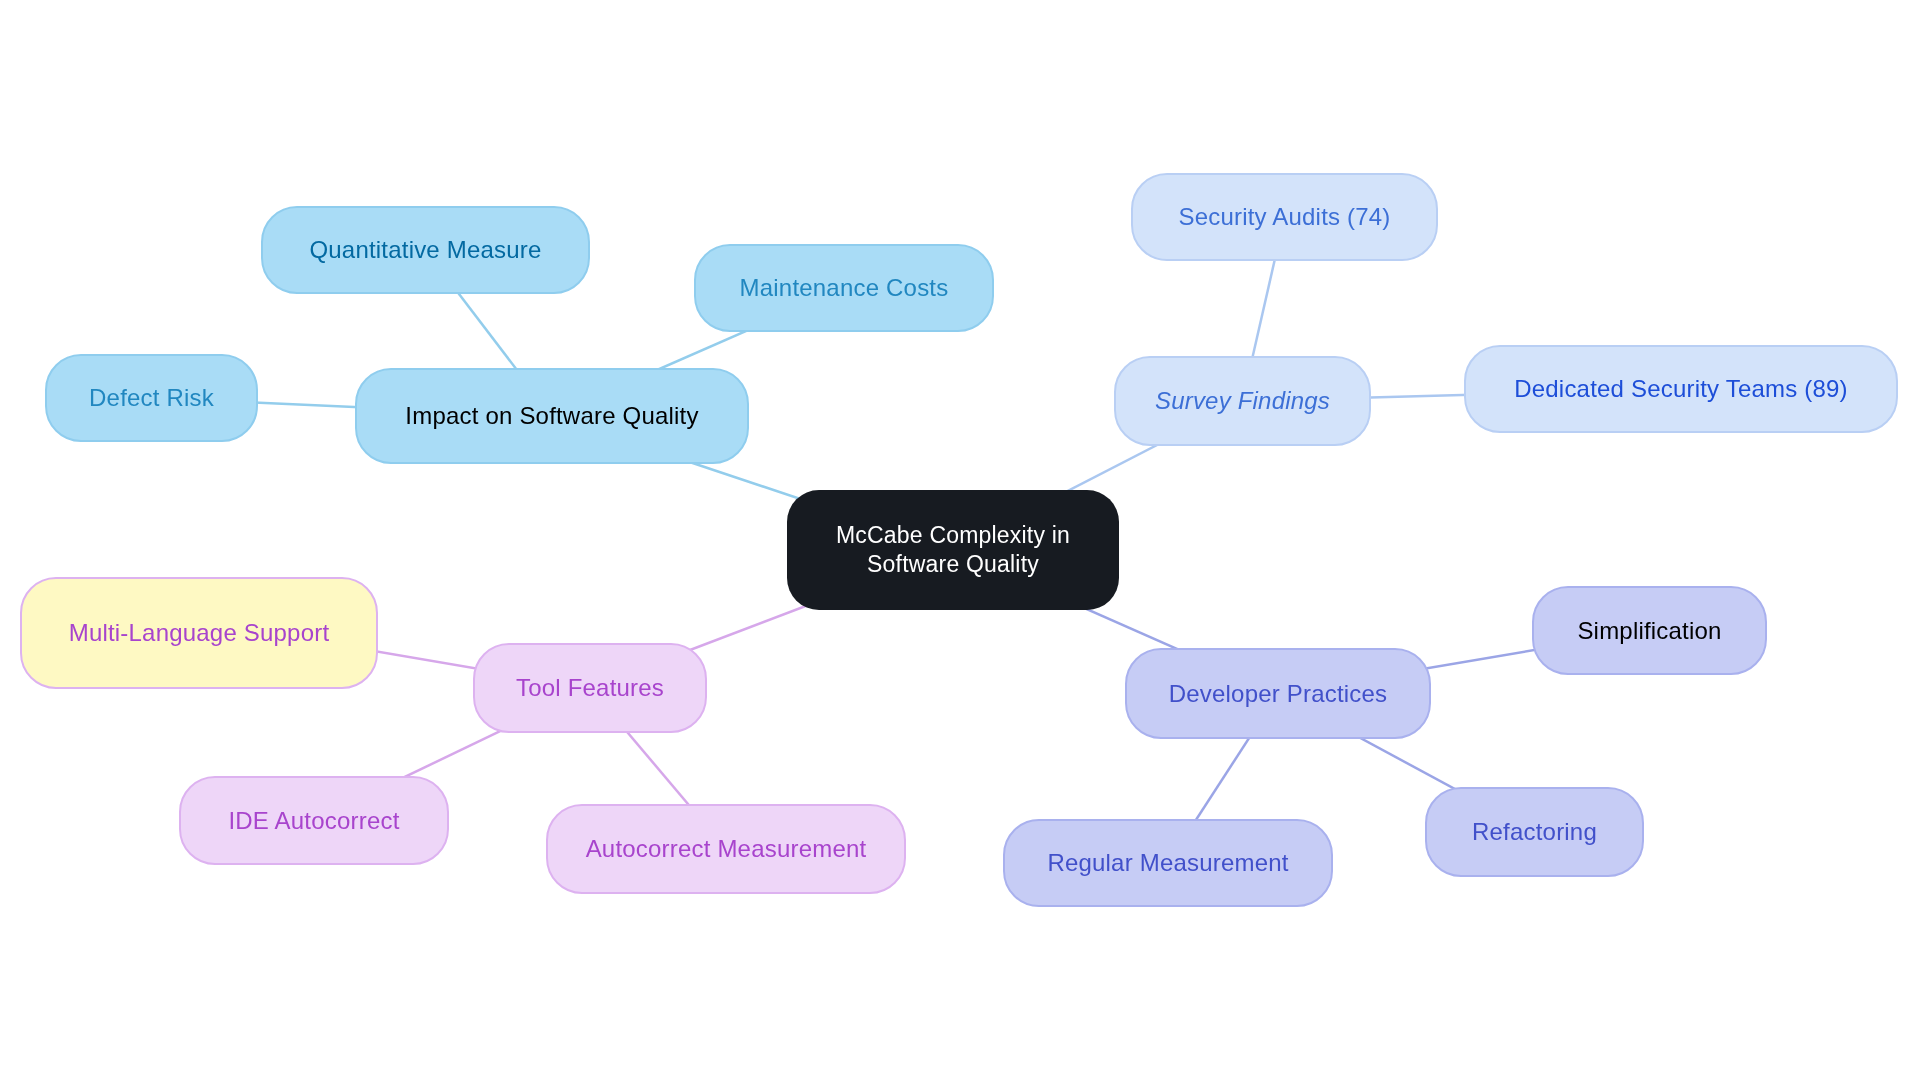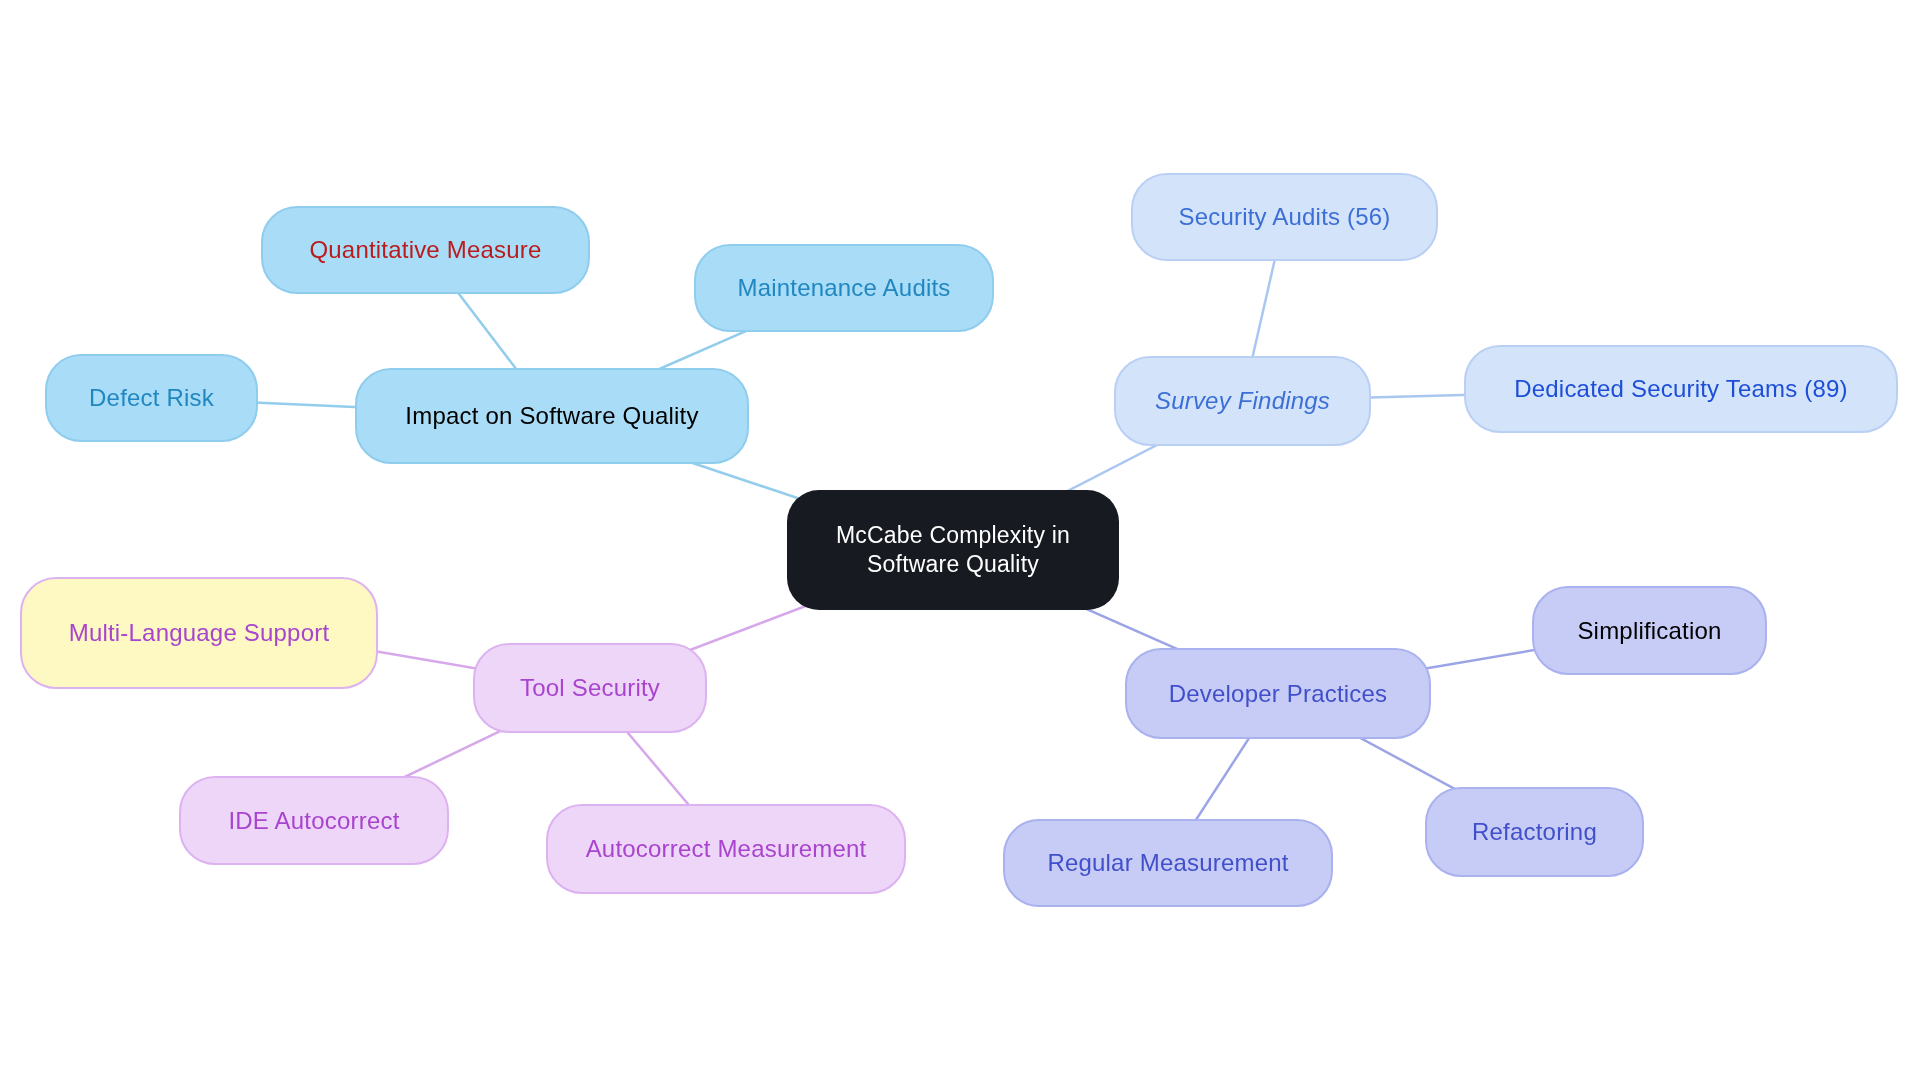--- a/index.html
+++ b/index.html
@@ -73,40 +73,40 @@
       <line x1="1278" y1="693.5" x2="1649.5" y2="630.5" stroke="#9ba5e6" stroke-width="2.5"></line>
       <line x1="1278" y1="693.5" x2="1534.5" y2="832" stroke="#9ba5e6" stroke-width="2.5"></line>
       <line x1="1278" y1="693.5" x2="1168" y2="863" stroke="#9ba5e6" stroke-width="2.5"></line>
     </svg>
 <div class="node center-node" style="left: 787px; top: 490px; width: 332px; height: 120px; background: rgb(23, 27, 33); border-color: rgb(23, 27, 33); color: rgb(255, 255, 255);">
       <span class="lbl">McCabe Complexity in Software Quality</span>
     </div>
     <div class="node" style="left: 355px; top: 368px; width: 394px; height: 96px; background: rgb(169, 220, 246); border-color: rgb(143, 205, 238); color: #000000;">
       <span class="lbl">Impact on Software Quality</span>
     </div>
-    <div class="node" style="left: 261px; top: 206px; width: 329px; height: 88px; background: rgb(169, 220, 246); border-color: rgb(143, 205, 238); color: #b91c1c;">
+    <div class="node" style="left: 261px; top: 206px; width: 329px; height: 88px; background: rgb(169, 220, 246); border-color: rgb(143, 205, 238); color: #0369a1;">
       <span class="lbl">Quantitative Measure</span>
     </div>
     <div class="node" style="left: 694px; top: 244px; width: 300px; height: 88px; background: rgb(169, 220, 246); border-color: rgb(143, 205, 238); color: rgb(33, 135, 192);">
-      <span class="lbl">Maintenance Audits</span>
+      <span class="lbl">Maintenance Costs</span>
     </div>
     <div class="node" style="left: 45px; top: 354px; width: 213px; height: 88px; background: rgb(169, 220, 246); border-color: rgb(143, 205, 238); color: rgb(33, 135, 192);">
       <span class="lbl">Defect Risk</span>
     </div>
     <div class="node" style="left: 1114px; top: 356px; width: 257px; height: 90px; background: rgb(211, 227, 250); border-color: rgb(185, 207, 244); color: rgb(60, 111, 214); font-style: italic;">
       <span class="lbl">Survey Findings</span>
     </div>
     <div class="node" style="left: 1131px; top: 173px; width: 307px; height: 88px; background: rgb(211, 227, 250); border-color: rgb(185, 207, 244); color: rgb(60, 111, 214);">
-      <span class="lbl">Security Audits (56)</span>
+      <span class="lbl">Security Audits (74)</span>
     </div>
     <div class="node" style="left: 1464px; top: 345px; width: 434px; height: 88px; background: rgb(211, 227, 250); border-color: rgb(185, 207, 244); color: #1d4ed8;">
       <span class="lbl">Dedicated Security Teams (89)</span>
     </div>
     <div class="node" style="left: 473px; top: 643px; width: 234px; height: 90px; background: rgb(238, 214, 248); border-color: rgb(221, 178, 240); color: rgb(168, 68, 205);">
-      <span class="lbl">Tool Security</span>
+      <span class="lbl">Tool Features</span>
     </div>
     <div class="node" style="left: 20px; top: 577px; width: 358px; height: 112px; background: #fef9c3; border-color: rgb(221, 178, 240); color: rgb(168, 68, 205);">
       <span class="lbl">Multi-Language Support</span>
     </div>
     <div class="node" style="left: 179px; top: 776px; width: 270px; height: 89px; background: rgb(238, 214, 248); border-color: rgb(221, 178, 240); color: rgb(168, 68, 205);">
       <span class="lbl">IDE Autocorrect</span>
     </div>
     <div class="node" style="left: 546px; top: 804px; width: 360px; height: 90px; background: rgb(238, 214, 248); border-color: rgb(221, 178, 240); color: rgb(168, 68, 205);">
       <span class="lbl">Autocorrect Measurement</span>
     </div>

